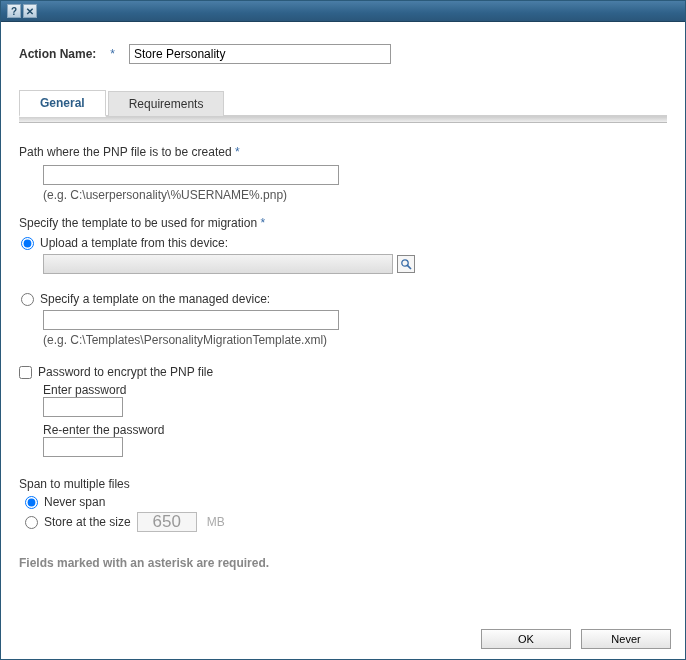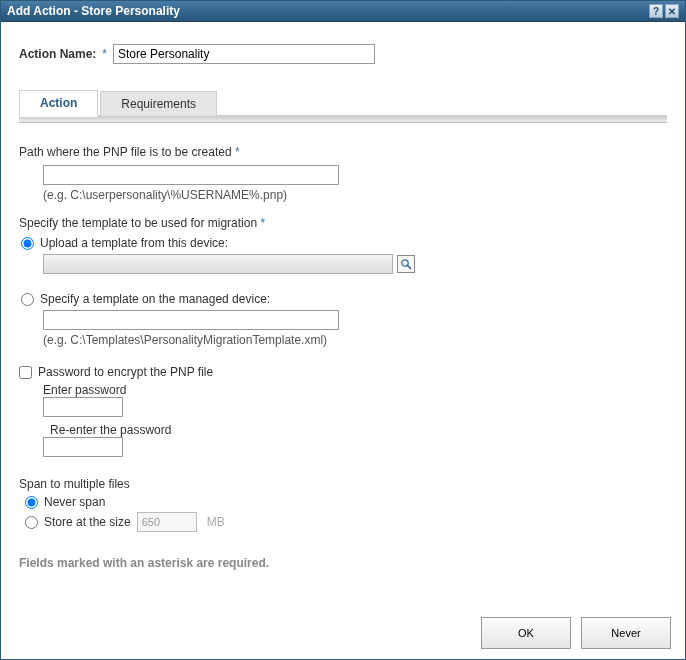--- a/index.html
+++ b/index.html
@@ -41,21 +41,21 @@
     color: #214b69;
     background: linear-gradient(180deg,#e6eef5,#b7cbdc);
     border: 1px solid #8aa6bd;
     cursor: pointer;
   }
   .content {
     flex: 1;
     padding: 18px 18px 8px 18px;
     overflow: auto;
   }
-  .row { display: flex; align-items: center; gap: 6px; }
+  .row { display: flex; align-items: center; gap: 14px; }
   .req-star { color: #3a6da8; }
   .field-label { font-weight: bold; color: #333; }
   .action-name-input {
     width: 262px;
     height: 20px;
     border: 1px solid #999;
     padding: 1px 4px;
     font-size: 12px;
   }
   
@@ -107,61 +107,60 @@
   .text-input {
     width: 296px; height:20px; border:1px solid #999; padding:1px 4px; font-size:12px;
   }
   .hint { color:#555; margin: 3px 0 0 24px; }
   .indent { margin-left: 24px; }
   .check-row { display:flex; align-items:center; gap:6px; margin-top:18px;}
   .check-row input[type=checkbox]{margin:0;}
   .small-input { width:80px; height:20px; border:1px solid #999; padding:1px 4px; font-size:12px; }
   .span-size-input {
     width:60px; height:20px; border:1px solid #bbb;
-    padding:1px 4px; text-align:left; color:#999; background:#f6f6f6;font-size:11px;
+    padding:1px 4px; text-align:center; color:#999; background:#f6f6f6;font-size:17px;
   }
   .mb-label { color:#aaa; margin-left:4px; }
   .footer-note { color:#888; margin-top:24px;font-weight:bold;}
   .button-bar {
     display:flex; justify-content:flex-end; gap:10px;
     padding: 8px 14px 10px 14px;
     border-top: none;
   }
   .dlg-btn {
-    min-width:90px; height:32px;
+    min-width:90px; height:20px;
     border:1px solid #999; background:linear-gradient(180deg,#fdfdfd,#e4e4e4);
     font-size:11px; cursor:pointer;
   }
   .block { display:block; }
   svg { display:block; }
   .radio-label { cursor:default; }
 </style>
 </head>
 <body>
 
 <div class="window">
 
   <div class="titlebar">
-    <span>Add Action - Store Personality</span>
     <div class="titlebar-ctrls">
       <span class="titlebar-btn">?</span>
       <span class="titlebar-btn">✕</span>
     </div>
   </div>
 
   <div class="content">
 
     <div class="row" style="margin-top:4px;">
       <span class="field-label">Action Name:</span>
       <span class="req-star">*</span>
       <input type="text" class="action-name-input" value="Store Personality" style="">
     </div>
 
     <div class="tabs">
-      <div class="tab active">Action</div>
+      <div class="tab active">General</div>
       <div class="tab">Requirements</div>
     </div>
     <div class="tab-underline"></div>
 
     <div class="section" style="margin-top:22px;">
       <div class="section-label">
         <span>Path where the PNP file is to be created</span>
         <span class="req-star">*</span>
       </div>
       <div class="indent" style="margin-top:4px;">
@@ -202,21 +201,21 @@
       <div class="hint">(e.g. C:\Templates\PersonalityMigrationTemplate.xml)</div>
     </div>
 
     <div class="check-row">
       <input type="checkbox" style="">
       <span>Password to encrypt the PNP file</span>
     </div>
     <div class="indent" style="margin-top:4px;">
       <span class="block">Enter password</span>
       <input type="password" class="small-input" value="" style="">
-      <span class="block" style="margin-top:6px;margin-left:7px;">Re-enter the password</span>
+      <span class="block" style="margin-top:6px;">Re-enter the password</span>
       <input type="password" class="small-input" value="" style="">
     </div>
 
     <div class="section" style="margin-top:20px;">
       <div>Span to multiple files</div>
       <div class="radio-row" style="margin-top:4px; margin-left:6px;">
         <input type="radio" name="span" checked="" style="">
         <span class="radio-label">Never span</span>
       </div>
       <div class="radio-row" style="margin-top:3px; margin-left:6px;">

